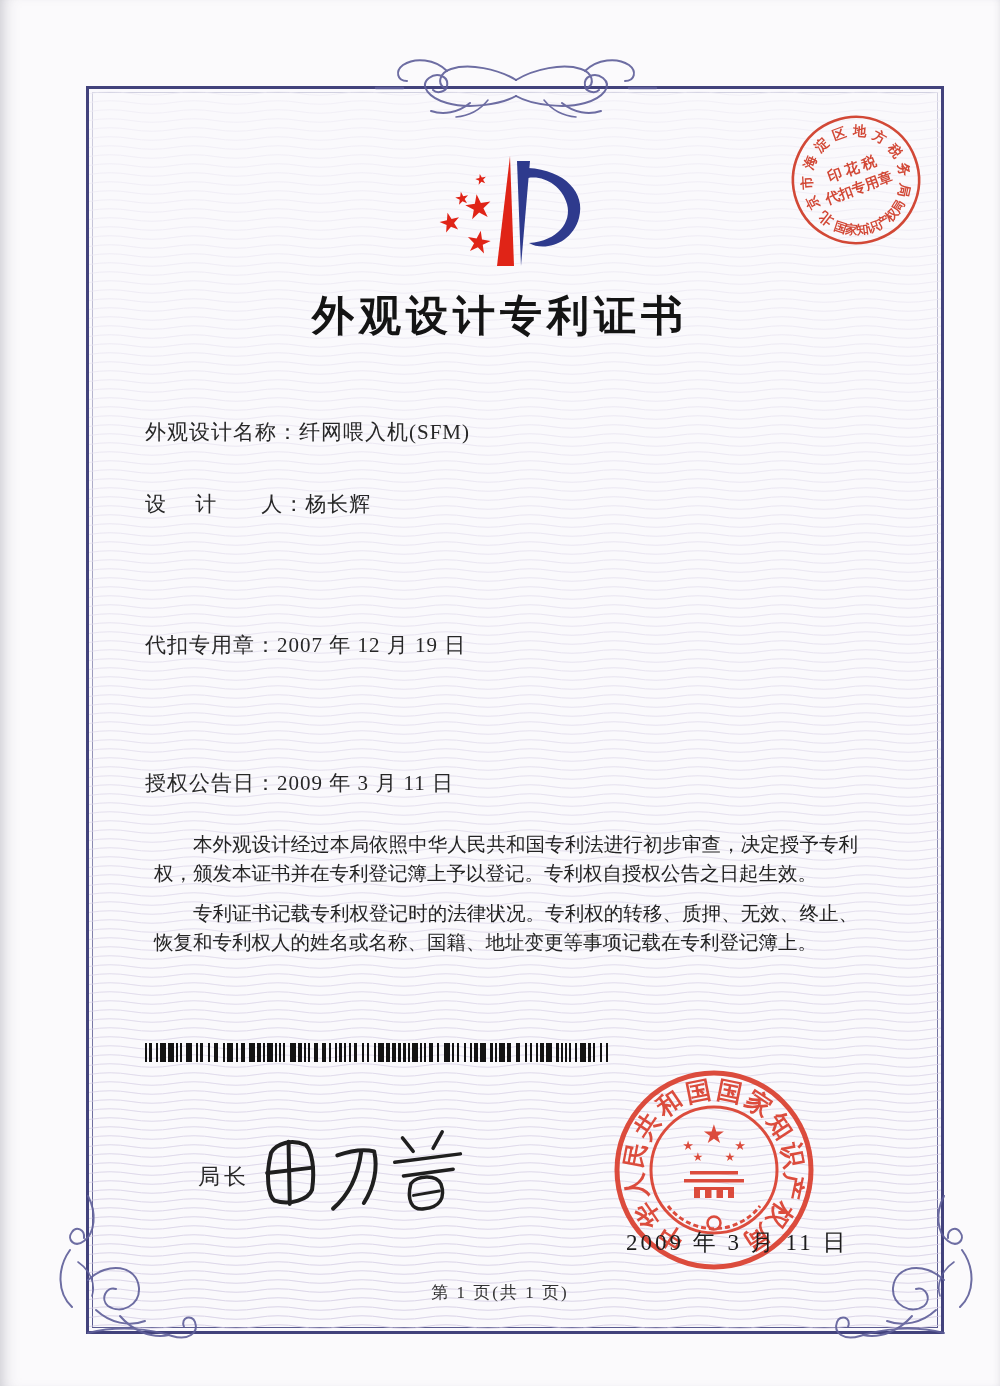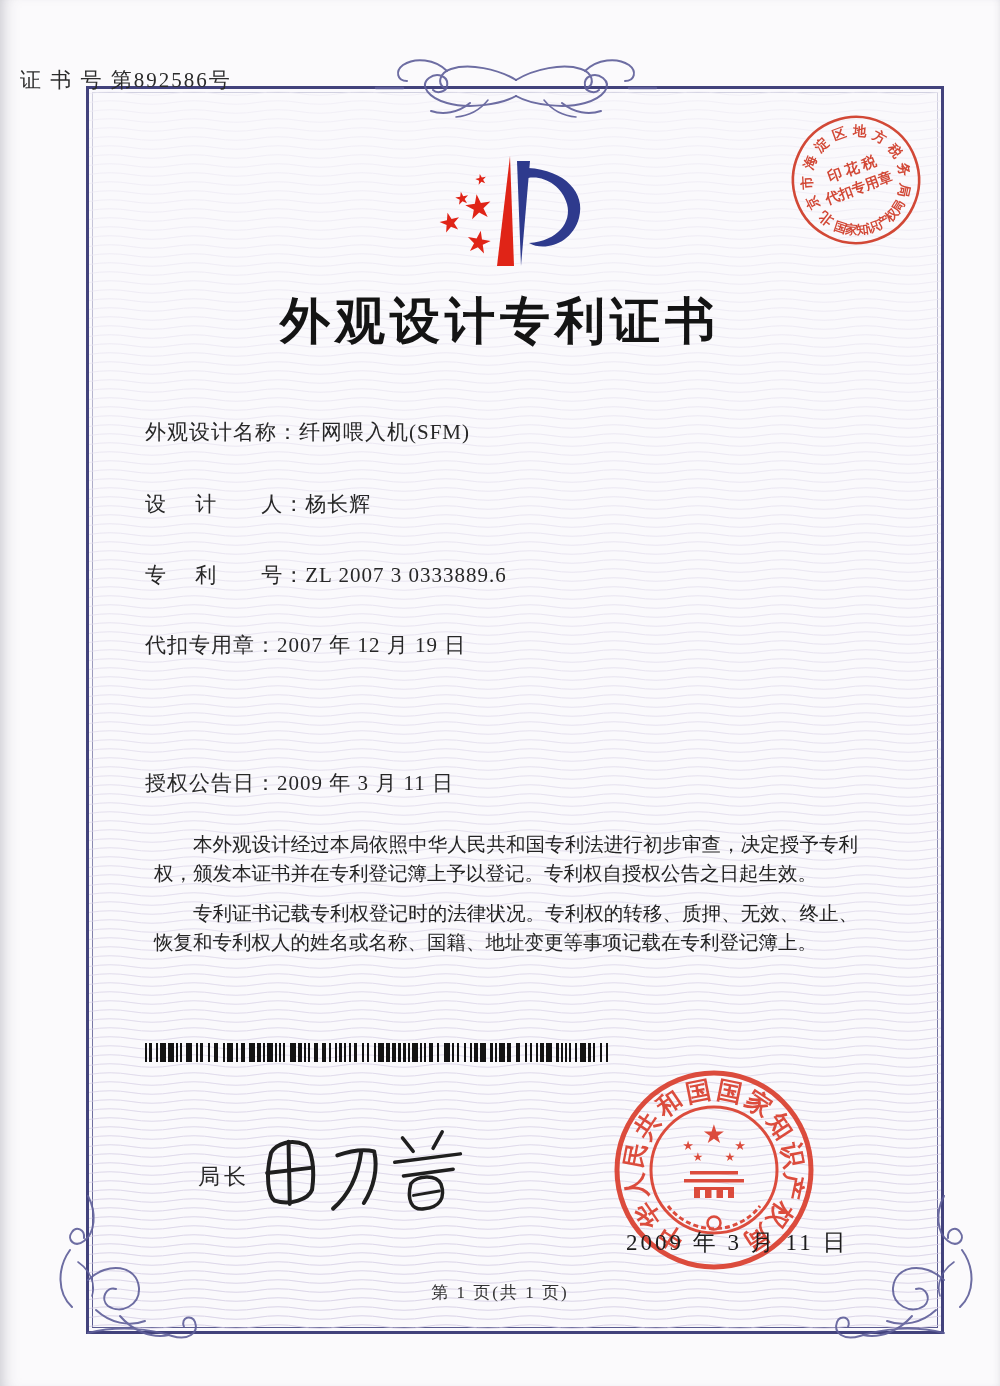--- a/index.html
+++ b/index.html
@@ -15,21 +15,21 @@
     left:86px;top:86px;width:852px;height:1242px;
     border:3px solid #42427c;background:#faf9fc;
   }
   #frame-inner{
     position:absolute;left:3px;top:3px;right:3px;bottom:3px;
     border:1px solid #5a5a90;
   }
   #guilloche{left:0;top:0;width:100%;height:100%;}
   #cert-number{left:20px;top:66px;font-size:21px;letter-spacing:2px;color:#2b2b2b;}
   #logo{left:430px;top:148px;}
-  #title{left:0;top:288px;width:100%;text-align:center;font-size:50px;font-weight:700;
+  #title{left:0;top:288px;width:100%;text-align:center;font-size:42px;font-weight:700;
          letter-spacing:5px;color:#141414;}
   .field{left:145px;font-size:21px;color:#272727;letter-spacing:1px;white-space:nowrap;}
   #paras{left:142px;top:819px;width:728px;font-size:19.5px;line-height:28.5px;text-align:justify;color:#232323;}
   #paras p{margin:12px;text-indent:2em;}
   #barcode{left:145px;top:1043px;width:470px;height:19px;font-size:0;white-space:nowrap;overflow:hidden;}
   #barcode i{display:inline-block;height:100%;background:#131313;vertical-align:top;}
   #director{left:198px;top:1162px;font-size:22px;letter-spacing:4px;color:#2a2a2a;}
   #signature{left:256px;top:1108px;}
   #office-seal{left:584px;top:1040px;opacity:.9;}
   #seal-date{left:626px;top:1227px;font-size:23px;letter-spacing:3px;color:#1d1d1d;z-index:6;}
@@ -78,24 +78,20 @@
       <path d="M88,1280 C108,1261 137,1265 139,1288 C140,1305 121,1315 108,1306 C100,1299 106,1286 116,1289"></path>
       <path d="M70,1250 C57,1268 57,1293 72,1307"></path>
       <path d="M96,1310 C110,1323 129,1327 145,1321"></path>
       <path d="M120,1316 C132,1330 151,1339 169,1335"></path>
       <path d="M88,1333 C120,1325 151,1329 172,1336 C188,1341 199,1333 195,1322 C192,1314 180,1317 184,1327"></path>
       <path d="M78,1262 C90,1270 96,1284 92,1296" stroke-width="1.6"></path>
     </g>
     <use href="#cornerFlourishL" transform="translate(1032,0) scale(-1,1)"></use>
   </svg>
 
-  <div id="cert-number" class="abs">
-    <span>证 书 号</span>
-    <span>第892586号</span>
-  </div>
 
   <svg id="logo" class="abs" width="180" height="132" viewBox="0 0 180 132">
     <g fill="#e02417" text-anchor="middle">
       <text x="52" y="36" font-size="14" transform="rotate(-12 52 36)">★</text>
       <text x="33" y="56" font-size="17" transform="rotate(-10 33 56)">★</text>
       <text x="50" y="70" font-size="33" transform="rotate(-8 50 70)">★</text>
       <text x="22" y="83" font-size="26" transform="rotate(-14 22 83)">★</text>
       <text x="47" y="104" font-size="30" transform="rotate(10 47 104)">★</text>
     </g>
     <polygon points="80,8 67,118 84,118" fill="#e02417"></polygon>
@@ -103,23 +99,20 @@
     <path d="M98,20 C135,22 156,45 149,70 C142,96 114,104 99,95 C128,93 142,74 137,56 C132,38 114,27 98,30 Z" fill="#2e3a8d"></path>
   </svg>
 
   <div id="title" class="abs">外观设计专利证书</div>
 
   <div class="abs field" style="top:490px">
     <span>设　 计　　人</span>：<span>杨长辉</span>
   </div>
   <div class="abs field" style="top:418px">
     <span>外观设计名称</span>：<span>纤网喂入机(SFM)</span>
-  </div>
-  <div class="abs field" style="top:561px">
-    <span>专　 利　　号</span>：<span>ZL 2007 3 0333889.6</span>
   </div>
   <div class="abs field" style="top:631px">
     <span>代扣专用章</span>：<span>2007 年 12 月 19 日</span>
   </div>
   <div class="abs field" style="top:769px">
     <span>授权公告日</span>：<span>2009 年 3 月 11 日</span>
   </div>
 
   <div id="paras" class="abs">
     <p>本外观设计经过本局依照中华人民共和国专利法进行初步审查，决定授予专利权，颁发本证书并在专利登记簿上予以登记。专利权自授权公告之日起生效。</p>

